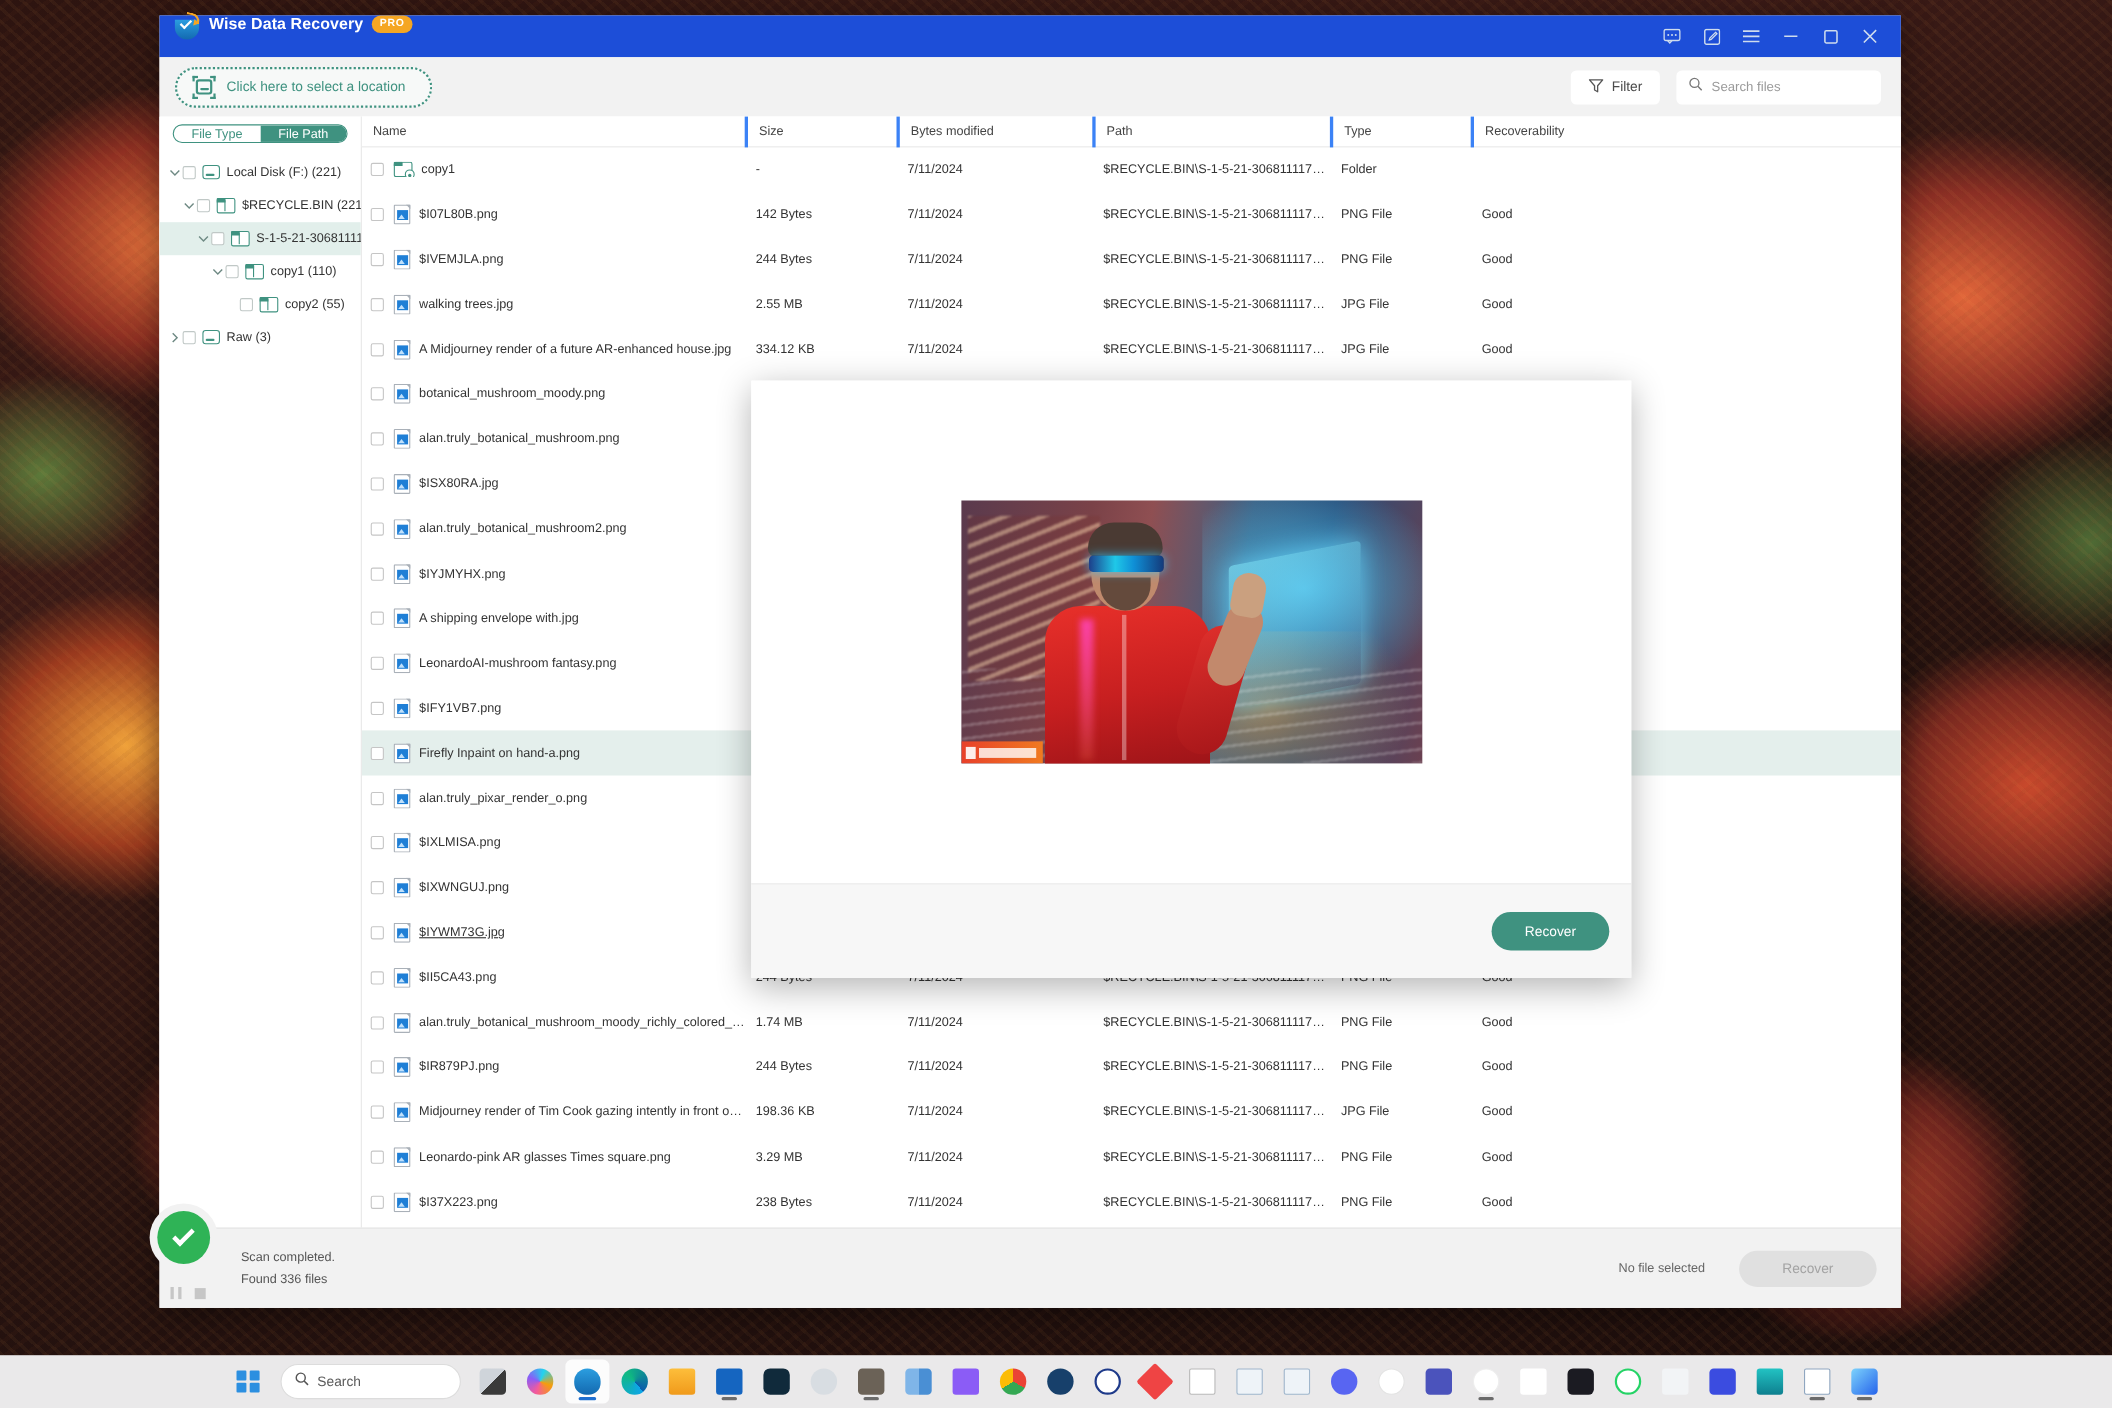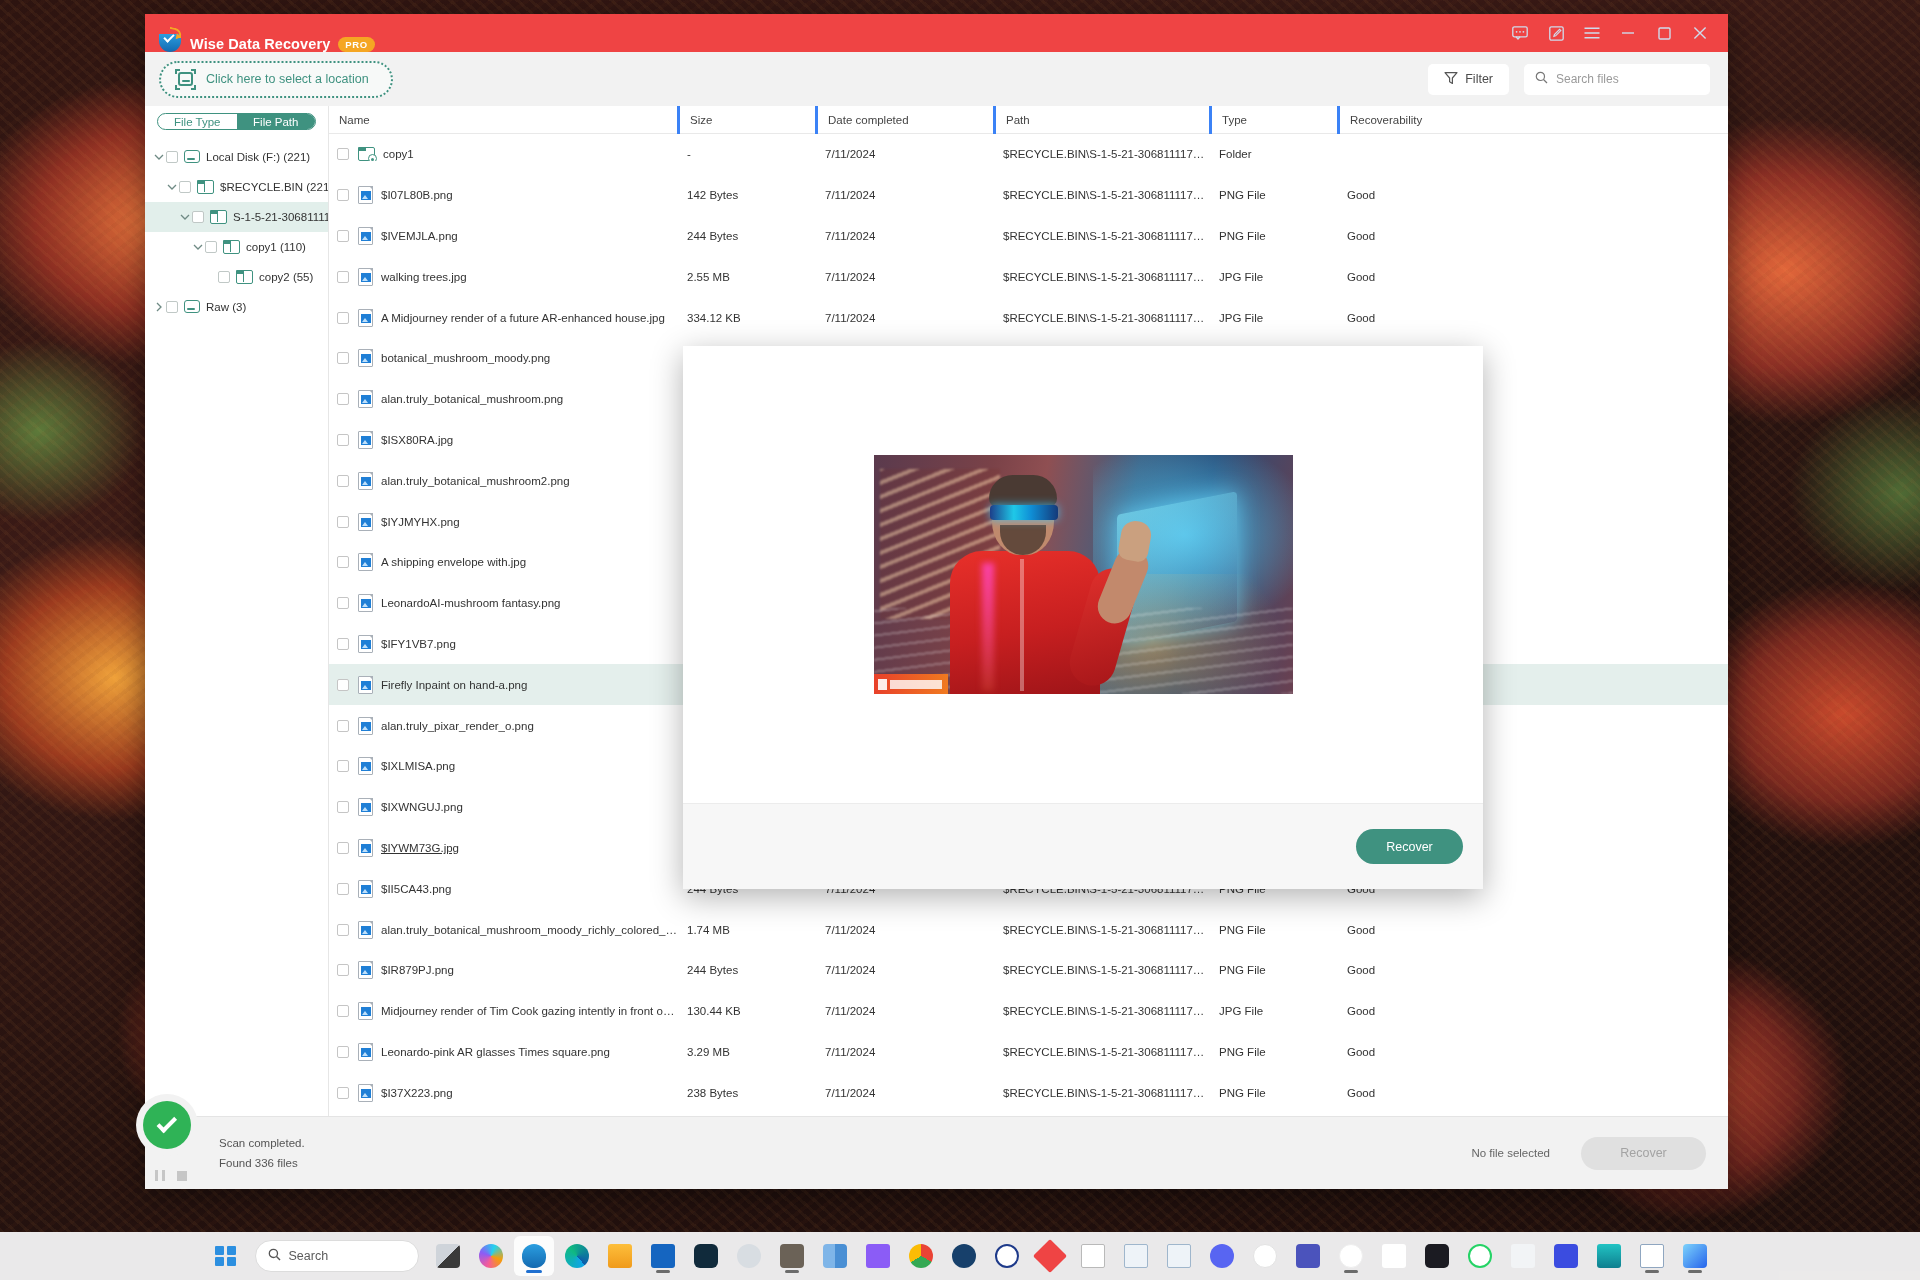--- a/index.html
+++ b/index.html
@@ -37,22 +37,22 @@
   #app-window {
     position: absolute; left: 145px; top: 14px;
     width: 1583px; height: 1175px;
     background: #f2f2f2;
     display: flex; flex-direction: column;
     box-shadow: 0 6px 28px rgba(0,0,0,.45);
   }
 
   
   #titlebar {
-    height: 38px; background: #ef4444;
-    display: flex; align-items: flex-end; padding: 0 0 0 14px;
+    height: 38px; background: #1d4ed8;
+    display: flex; align-items: flex-start; padding: 0 0 0 14px;
     flex: 0 0 38px;
   }
   .logo-mark { width: 22px; height: 22px; position: relative; flex: 0 0 22px; }
   .logo-mark .bowl {
     position: absolute; left: 0; bottom: 0; width: 22px; height: 18px;
     border-radius: 0 0 11px 11px;
     background: linear-gradient(180deg,#2b9ee0,#1369b0);
   }
   .logo-mark .check {
     position: absolute; left: 5px; top: 4px; width: 10px; height: 6px;
@@ -586,21 +586,21 @@
             </span>
             <span>Raw (3)</span>
           </div>
         </div>
     </div>
 
     <div id="table-area">
       <div id="table-header">
           <div class="th col-name">Name</div>
           <div class="th col-size">Size</div>
-          <div class="th col-date">Date completed</div>
+          <div class="th col-date">Bytes modified</div>
           <div class="th col-path">Path</div>
           <div class="th col-type">Type</div>
           <div class="th col-rec">Recoverability</div>
         </div>
       <div id="table-body">
           <div class="file-row">
             <div class="cell name col-name">
               <span class="row-check"></span>
               <span class="folderfile">
                 <span class="back"></span>
@@ -938,21 +938,21 @@
           <div class="file-row">
             <div class="cell name col-name">
               <span class="row-check"></span>
               <span class="fileicon">
                 <span class="sheet"></span>
                 <span class="fold"></span>
                 <span class="pic"></span>
               </span>
               <span style="overflow: hidden; text-overflow: ellipsis; white-space: nowrap;">Midjourney render of Tim Cook gazing intently in front of a multifaceted computer gr…</span>
             </div>
-            <div class="cell col-size">130.44 KB</div>
+            <div class="cell col-size">198.36 KB</div>
             <div class="cell col-date">7/11/2024</div>
             <div class="cell col-path">$RECYCLE.BIN\S-1-5-21-3068111176-18699…</div>
             <div class="cell col-type">JPG File</div>
             <div class="cell col-rec">Good</div>
           </div>
           <div class="file-row">
             <div class="cell name col-name">
               <span class="row-check"></span>
               <span class="fileicon">
                 <span class="sheet"></span>

